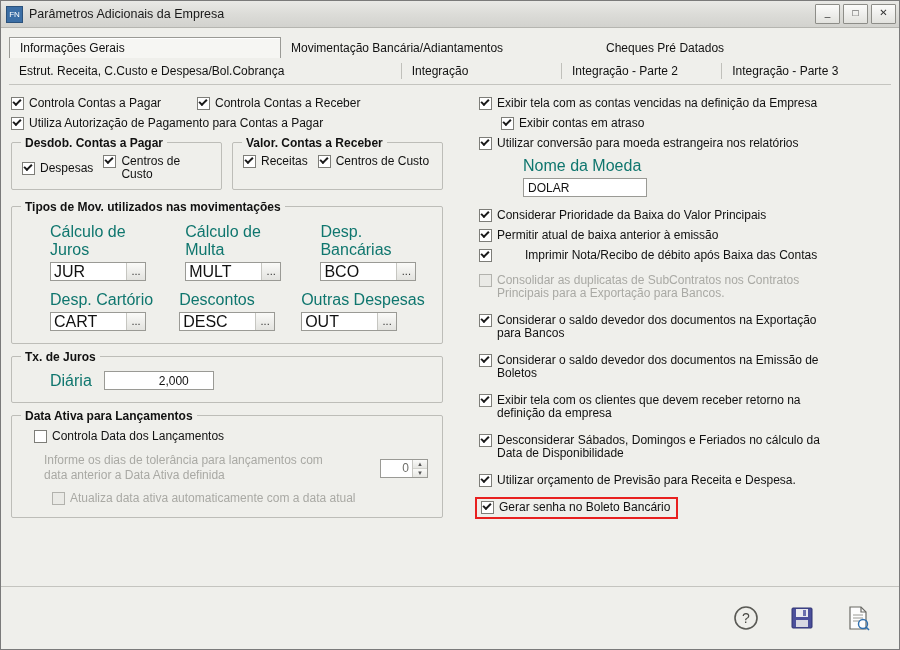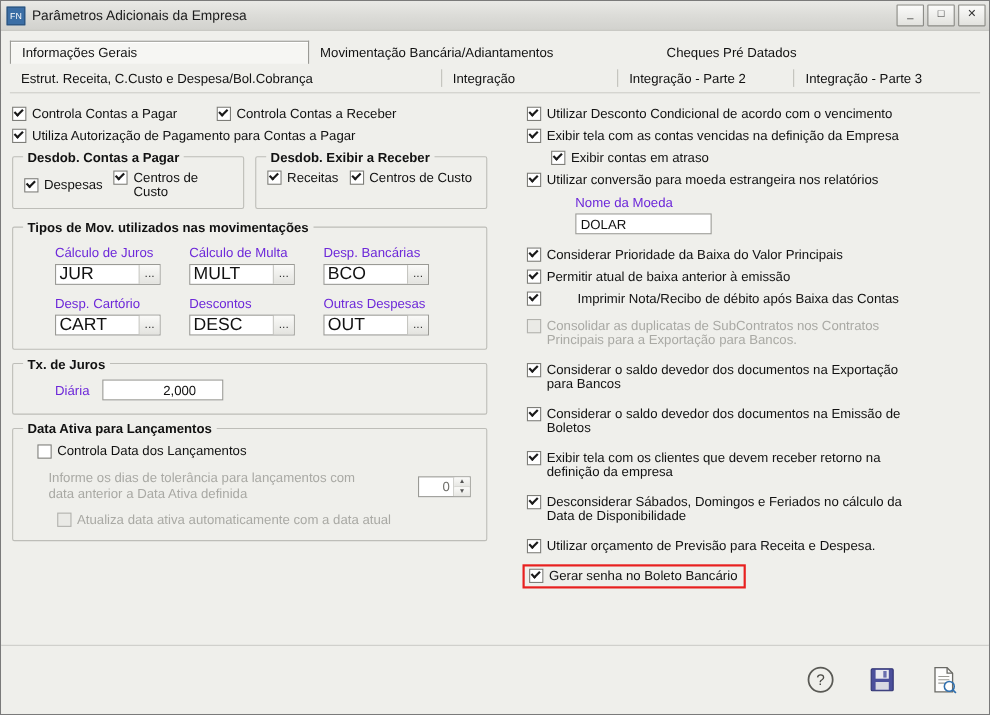--- a/index.html
+++ b/index.html
@@ -161,22 +161,22 @@
     position: absolute;
     top: -7px;
     left: 9px;
     background: #efefeb;
     padding: 0 4px;
     font-size: 12px;
     color: #111;
     font-weight: bold;
   }
   .field-label {
-    font-size: 12px;
-    color: #6d28d9;
+    font-size: 16px;
+    color: #0f766e;
     margin-bottom: 3px;
   }
   .input-combo {
     display: flex;
     width: 96px;
     height: 19px;
     border: 1px solid #9a9a95;
     background: #fff;
     box-sizing: border-box;
   }
@@ -347,21 +347,21 @@
               <span class="cb checked"></span>
               <span class="lbl">Despesas</span>
             </div>
             <div class="row" style="margin:0;">
               <span class="cb checked"></span>
               <span class="lbl">Centros de Custo</span>
             </div>
           </div>
         </div>
         <div class="group" style="width:196px; padding-top:12px; padding-bottom:8px;">
-          <div class="legend">Desdob.  Exibir a Receber</div>
+          <div class="legend">Valor.  Contas a Receber</div>
           <div style="display:flex; align-items:center;">
             <div class="row" style="margin:0; margin-right:10px;">
               <span class="cb checked"></span>
               <span class="lbl">Receitas</span>
             </div>
             <div class="row" style="margin:0;">
               <span class="cb checked"></span>
               <span class="lbl">Centros de Custo</span>
             </div>
           </div>
@@ -448,24 +448,20 @@
         <div class="row dim" style="margin-left:26px; margin-bottom:0;">
           <span class="cb disabled"></span>
           <span class="lbl">Atualiza data ativa automaticamente com a data atual</span>
         </div>
       </div>
 
     </div>
 
     <div class="col-right">
 
-      <div class="row">
-        <span class="cb checked"></span>
-        <span class="lbl">Utilizar Desconto Condicional de acordo com o vencimento</span>
-      </div>
       <div class="row">
         <span class="cb checked"></span>
         <span class="lbl">Exibir tela com as contas vencidas na definição da Empresa</span>
       </div>
       <div class="row indent-1">
         <span class="cb checked"></span>
         <span class="lbl">Exibir contas em atraso</span>
       </div>
       <div class="row">
         <span class="cb checked"></span>

